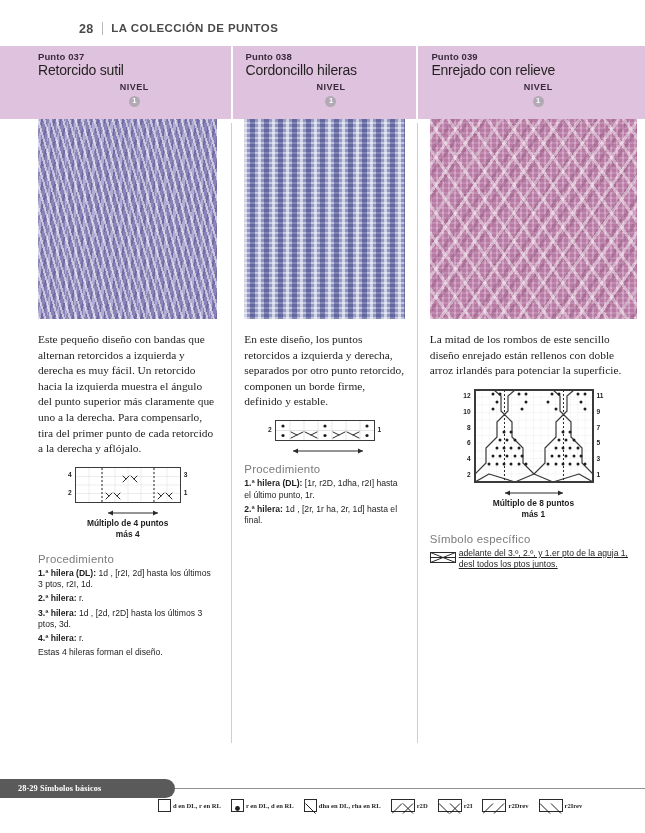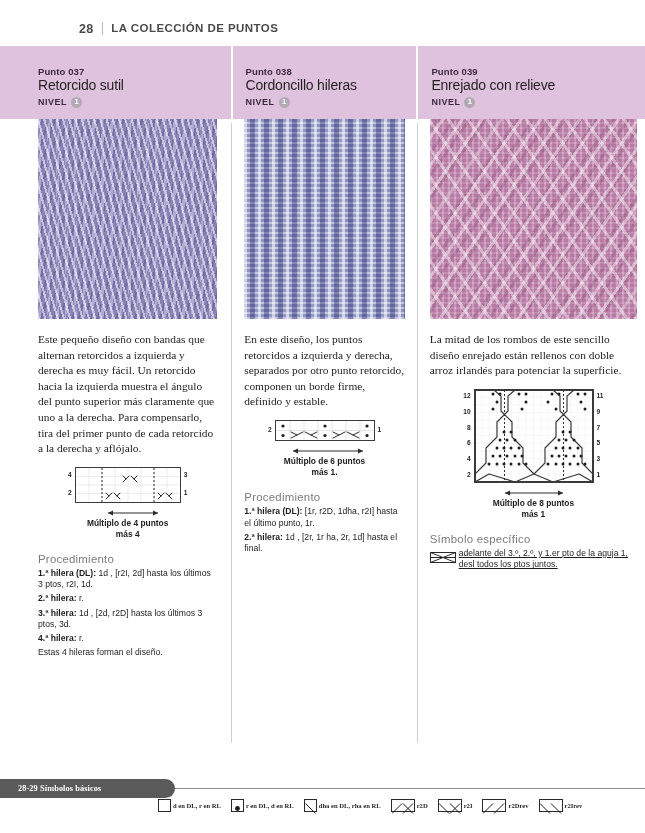--- a/index.html
+++ b/index.html
@@ -30,31 +30,31 @@
   .banner{
     position:absolute;left:0;top:46px;width:645px;height:73px;
     background:#dfc3de;
   }
   .banner .colwrap{display:flex;height:100%;}
   .bcol{position:relative;}
   .bcol.c1{width:232px;}
   .bcol.c2{width:185px;}
   .bcol.c3{width:228px;}
   .bdiv{width:2px;background:#ffffff;height:100%;}
-  .bcol .inner{padding-left:13px;padding-top:20px;}
+  .bcol .inner{padding-left:13px;padding-top:5px;}
   .bcol.c1 .inner{padding-left:38px;}
   .pnum{
     font-size:9.5px;font-weight:700;color:#3a2a3c;letter-spacing:.1px;
     margin-bottom:1px;
   }
   .pname{
     font-size:14px;color:#231f20;font-weight:400;letter-spacing:-.2px;
     line-height:1.04;margin-bottom:4px;white-space:nowrap;
   }
-  .nivel{display:flex;align-items:center;gap:4px;}
+  .nivel{display:flex;align-items:center;gap:4px;flex-direction:column;}
   .nivel .lbl{font-size:9px;font-weight:700;color:#3a2a3c;letter-spacing:.5px;}
   .nivel .dot{
     width:11px;height:11px;border-radius:50%;background:#b3a9b5;
     color:#ffffff;font-size:7.5px;font-weight:700;
     display:flex;align-items:center;justify-content:center;line-height:1;
   }
 
   
   .cols{
     position:absolute;left:0;top:119px;width:645px;height:650px;
@@ -323,24 +323,20 @@
         <div class="nums right">
           <span>1</span>
         </div>
       </div>
       <div class="repeat-arrow">
         <svg width="98" height="9" viewBox="0 0 98 9" style="margin-left:6px;">
           <line x1="14" y1="4" x2="84" y2="4" stroke="#2a2a2a" stroke-width="1"></line>
           <path d="M14 4 L19 1.5 L19 6.5 Z" fill="#2a2a2a"></path>
           <path d="M84 4 L79 1.5 L79 6.5 Z" fill="#2a2a2a"></path>
         </svg>
-      </div>
-      <div class="caption">
-        <div>Múltiplo de 6 puntos</div>
-        <div>más 1.</div>
       </div>
     </div>
 
     <div class="sect-h">Procedimiento</div>
     <div class="steps">
       <p><b>1.ª hilera (DL):</b><span> [1r, r2D, 1dha, r2I] hasta el último punto, 1r.</span></p>
       <p><b>2.ª hilera:</b><span> 1d , [2r, 1r ha, 2r, 1d] hasta el final.</span></p>
     </div>
   </div>
 

